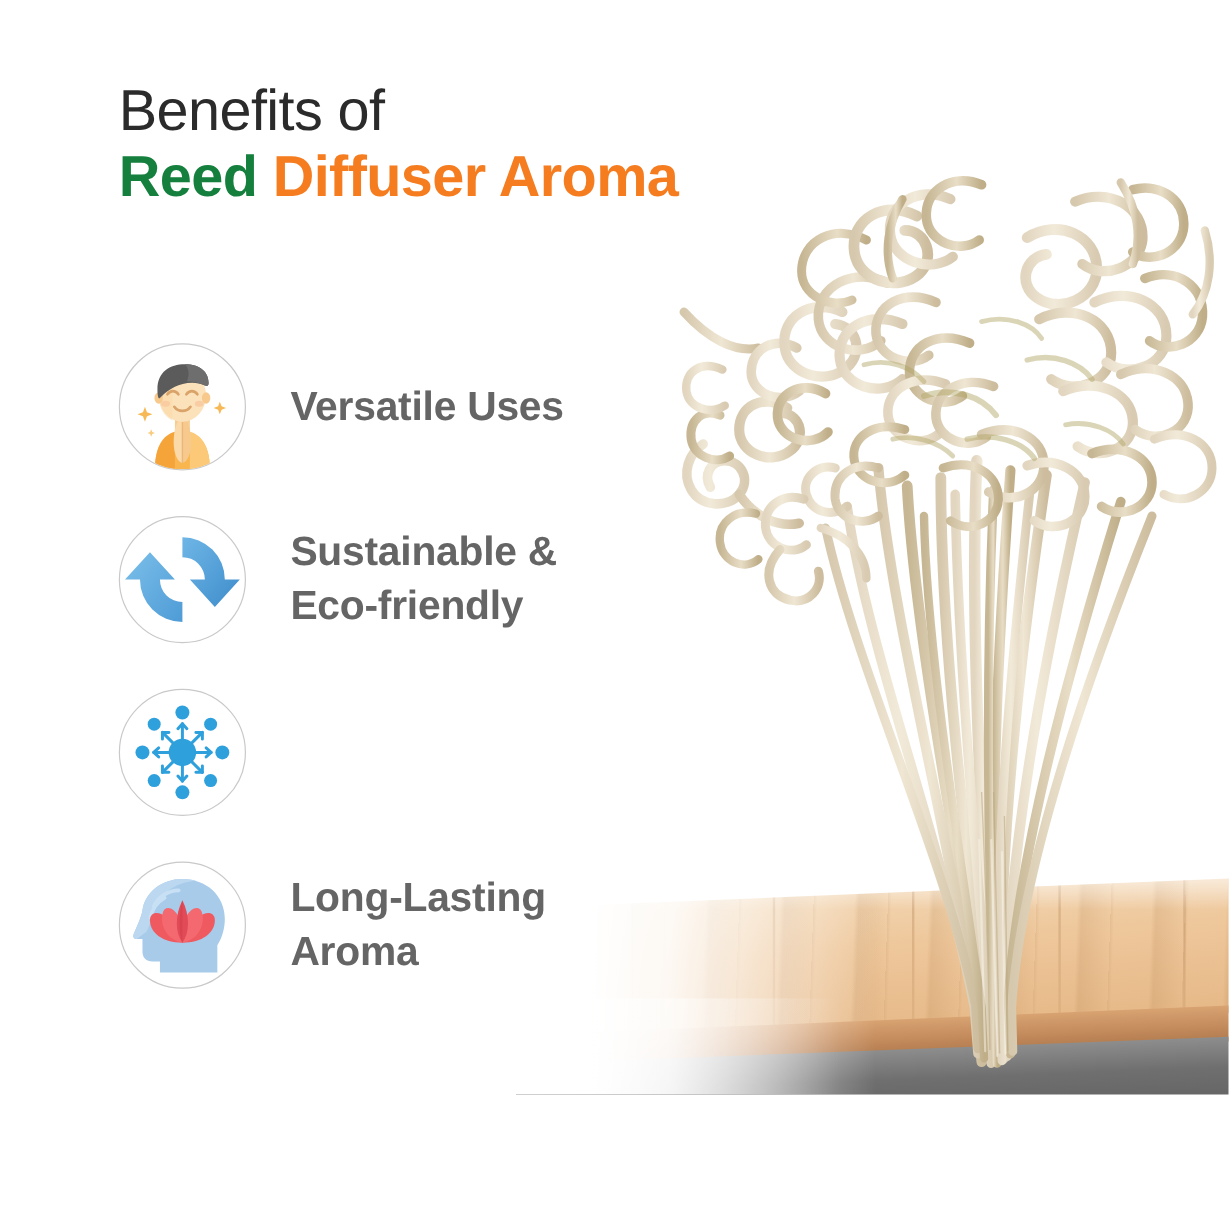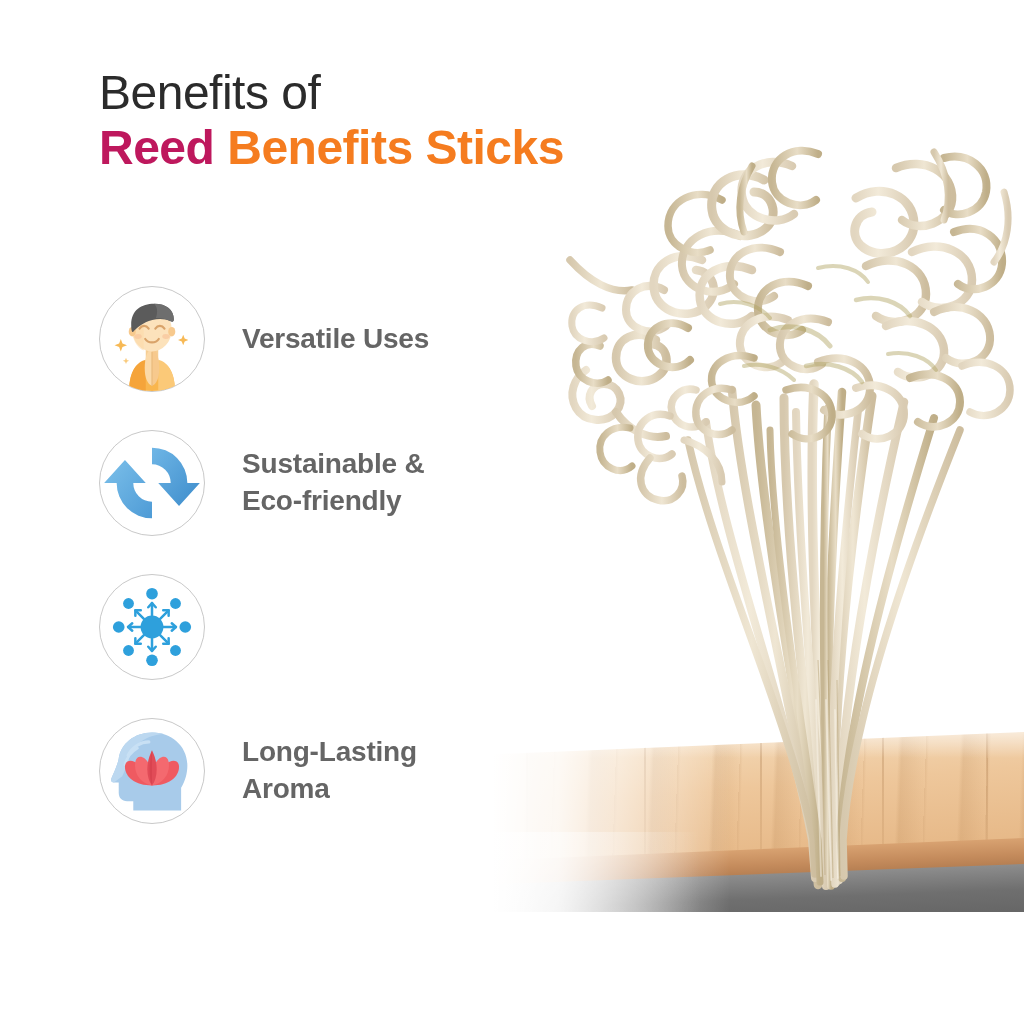--- a/index.html
+++ b/index.html
@@ -31,21 +31,21 @@
     line-height:1.02;
     white-space:nowrap;
   }
   .heading-line2 {
     font-size:48px;
     font-weight:700;
     letter-spacing:-0.5px;
     line-height:1.24;
     white-space:nowrap;
   }
-  .hl-dark { color:#be185d;margin-top:48px; }
+  .hl-dark { color:#15803d;margin-top:48px; }
   .hl-orange { color:#F57C1F; }
 
   
   .benefits {
     position:absolute;
     left:99px; top:284px;
     width:520px;
     z-index:40;
   }
   .benefit-row {
@@ -66,21 +66,21 @@
     background:#ffffff;
     display:flex;
     align-items:center;
     justify-content:center;
     overflow:hidden;
   }
   .icon-circle svg { display:block; }
 
   .benefit-label {
     margin-left:37px;
-    font-size:28px;
+    font-size:34px;
     font-weight:700;
     color:#656565;
     line-height:1.32;
     letter-spacing:-0.2px;
     white-space:pre-line;
   }
 
   
   .table-wrap {
     position:absolute;
@@ -166,21 +166,21 @@
   }
   .product svg { display:block; width:100%; height:100%; }
 </style>
 </head>
 <body>
 
 <div id="poster">
 
   <div class="heading">
     <div class="heading-line1">Benefits of</div>
-    <div class="heading-line2"><span class="hl-dark">Reed </span><span class="hl-orange">Benefits Sticks</span></div>
+    <div class="heading-line2"><span class="hl-dark">Reed </span><span class="hl-orange">Diffuser Aroma</span></div>
   </div>
 
   <div class="benefits">
 
     <div class="benefit-row">
       <div class="icon-circle">
         <svg viewBox="0 0 100 100" width="104" height="104" aria-hidden="true">
 
           <path d="M28 100 C28 78 38 70 50 70 C62 70 72 78 72 100 Z" fill="#F9B64E"></path>
           <path d="M28 100 C28 80 36 72 44 70 L44 100 Z" fill="#F5A43A"></path>

